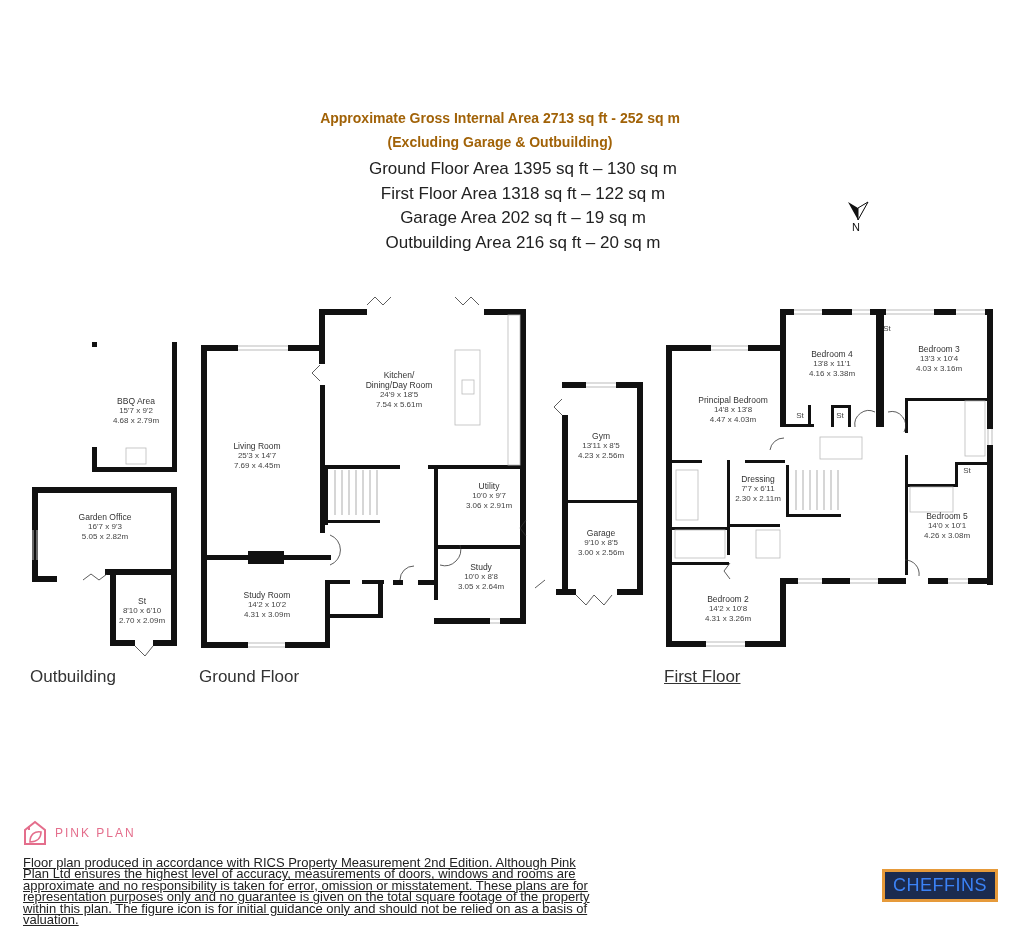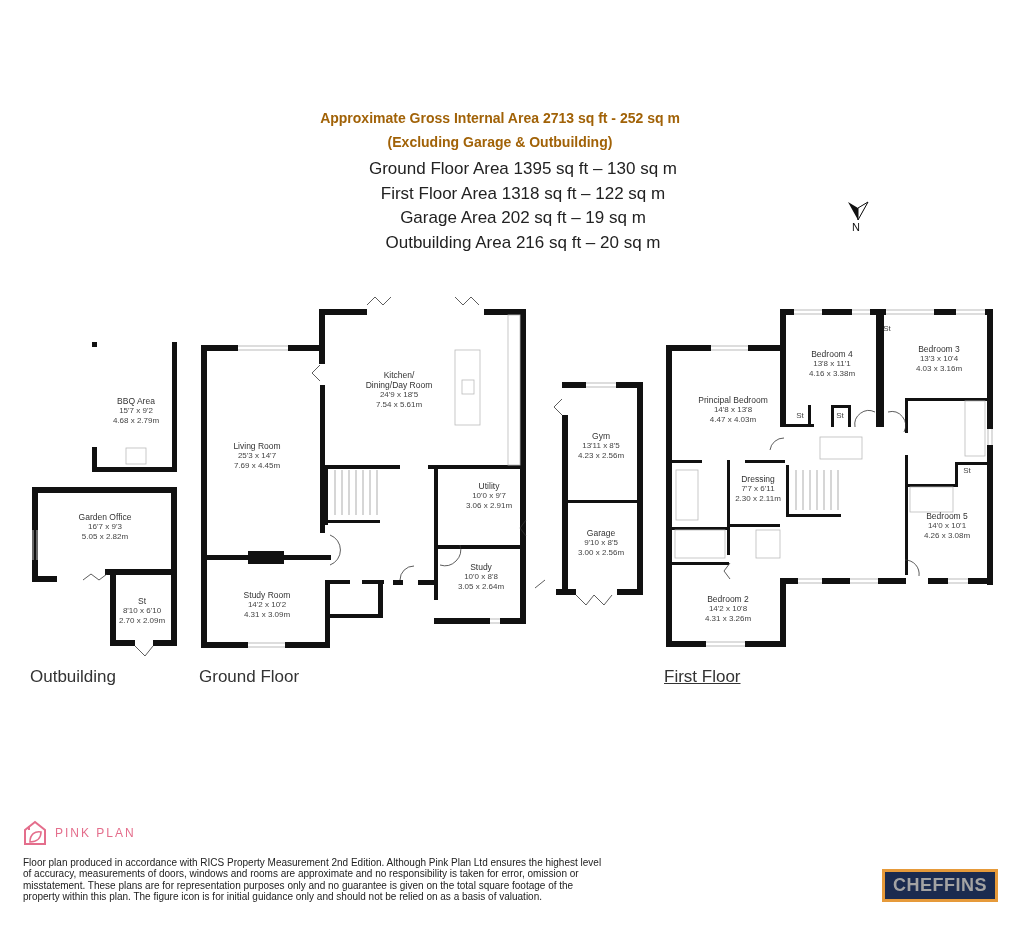--- a/index.html
+++ b/index.html
@@ -8,23 +8,23 @@
   .hdr-bold { font-weight:bold; font-size:14px; color:#a16207; }
   .hdr-line { font-size:17px; color:#222;padding-left:23px; }
   .plan { position:absolute; left:0; top:0; }
   .floor-label { position:absolute; font-size:17px; color:#333; }
   .room { position:absolute; text-align:center; font-size:8px; line-height:10px; color:#444; transform:translateX(-50%); white-space:nowrap; }
   .room .nm { font-size:8.5px; color:#333; }
   .north { position:absolute; left:846px; top:200px; width:24px; height:40px; }
   .north-n { position:absolute; left:852px; top:221px; font-size:11px; color:#111; }
   .pp-logo { position:absolute; left:23px; top:820px; display:flex; align-items:center; }
   .pp-text { font-size:12px; letter-spacing:2px; color:#e46e8c; margin-left:8px; }
-  .disclaimer { position:absolute; left:23px; top:857px; width:580px; font-size:10px; line-height:11.4px; color:#222; }
+  .disclaimer { position:absolute; left:23px; top:857px; width:580px; font-size:13px; line-height:11.4px; color:#222;text-decoration:underline; }
   .cheffins { position:absolute; left:882px; top:869px; width:116px; height:33px; background:#1b2b4f; border:3px solid #e69a3a; box-sizing:border-box; display:flex; align-items:center; justify-content:center; }
-  .cheffins span { color:#a3a3a3; font-weight:bold; font-size:18px; letter-spacing:0.5px; }
+  .cheffins span { color:#3b82f6; font-weight:normal; font-size:18px; letter-spacing:0.5px; }
 </style>
 </head>
 <body>
 
 <div class="hdr hdr-bold" style="top:110px;">Approximate Gross Internal Area 2713 sq ft - 252 sq m</div>
 <div class="hdr hdr-bold" style="top:134px;">(Excluding Garage &amp; Outbuilding)</div>
 <div class="hdr hdr-line" style="top:159px;">Ground Floor Area 1395 sq ft – 130 sq m</div>
 <div class="hdr hdr-line" style="top:184px;">First Floor Area 1318 sq ft – 122 sq m</div>
 <div class="hdr hdr-line" style="top:208px;">Garage Area 202 sq ft – 19 sq m</div>
 <div class="hdr hdr-line" style="top:233px;">Outbuilding Area 216 sq ft – 20 sq m</div>

